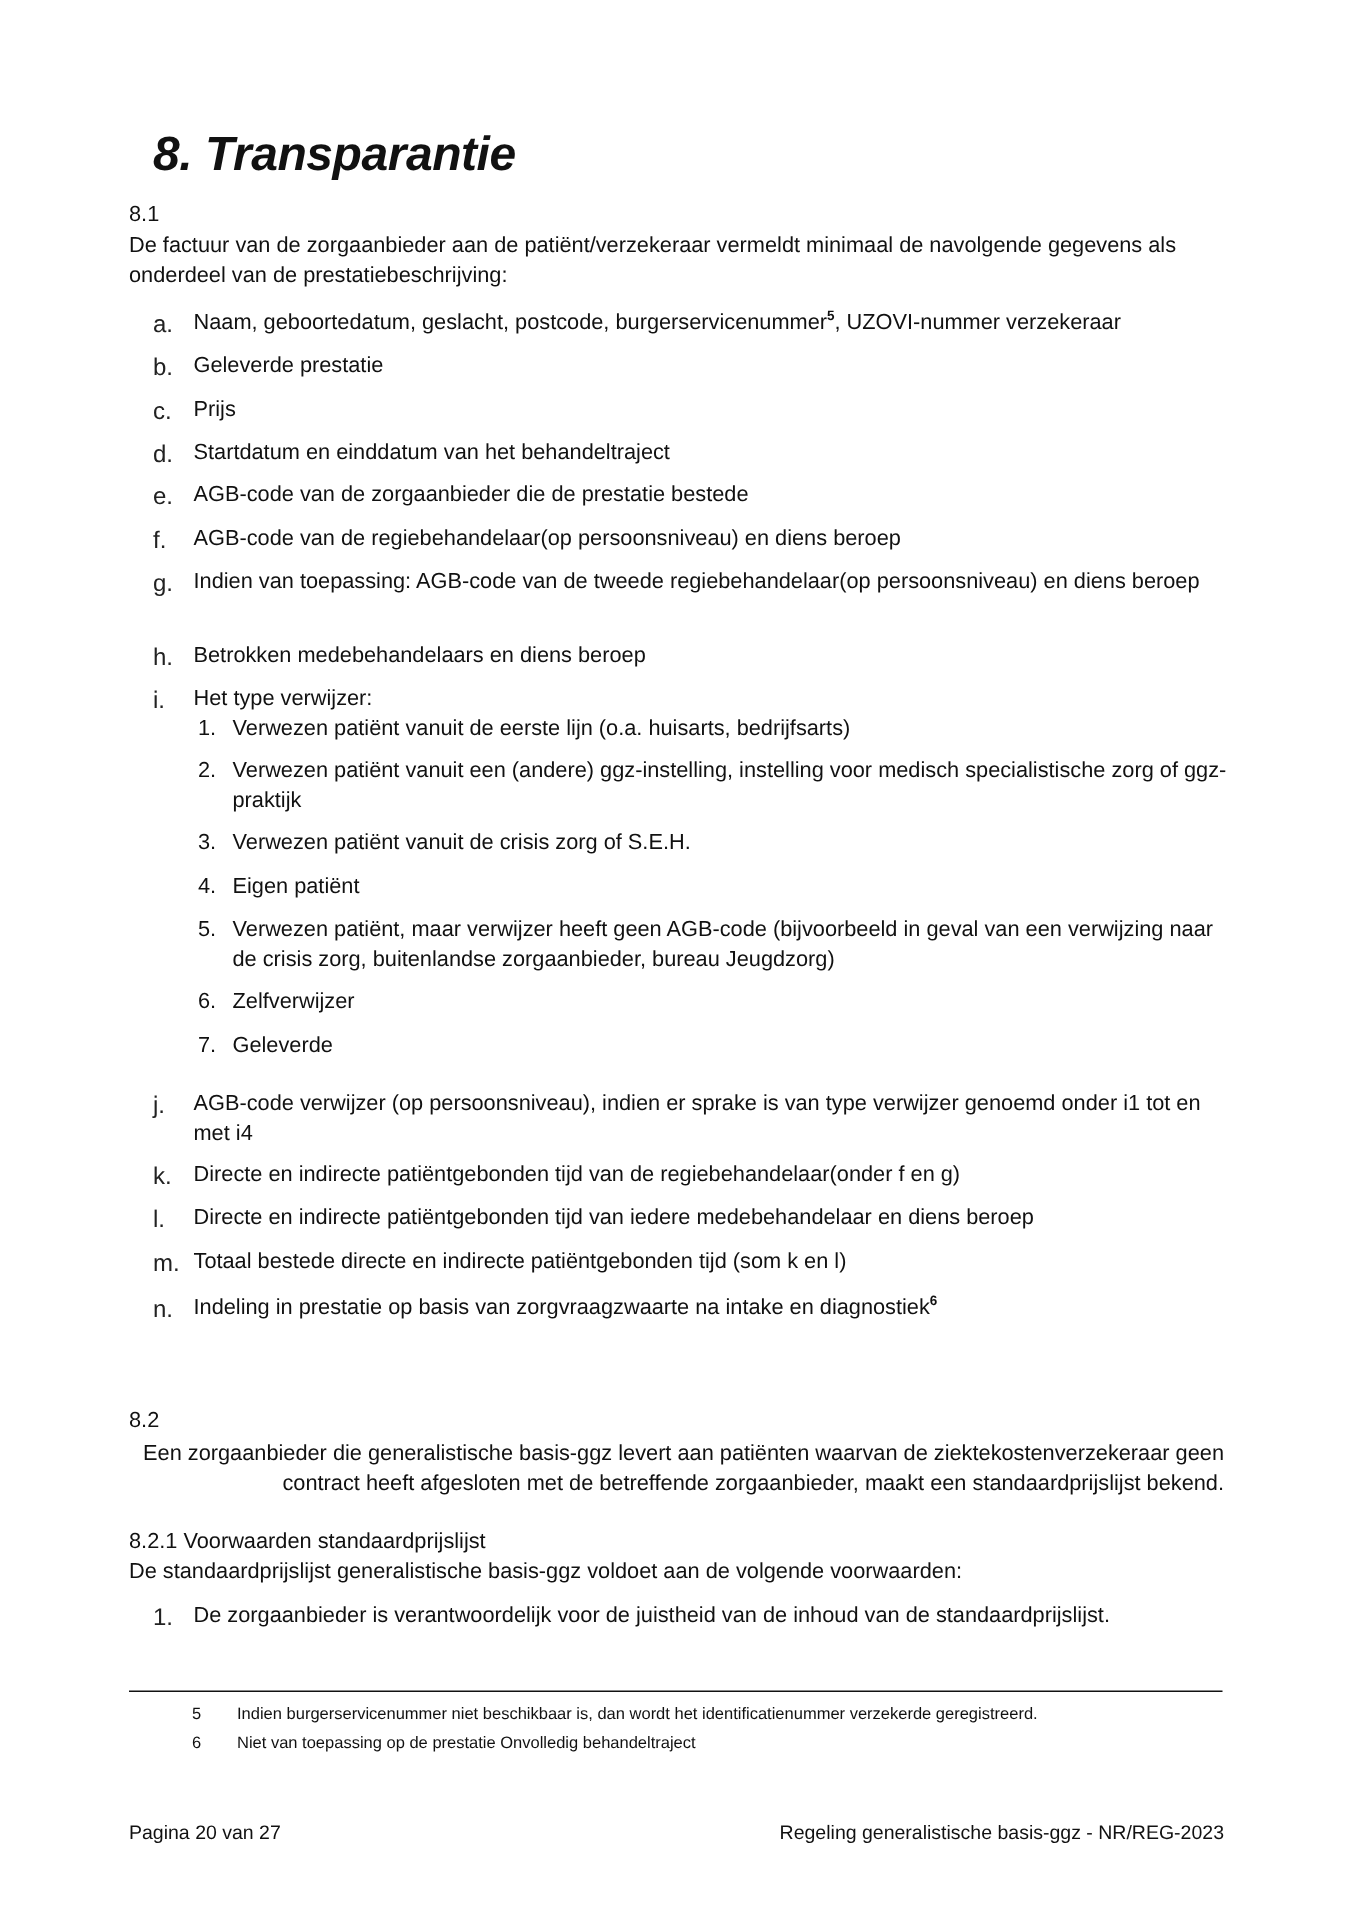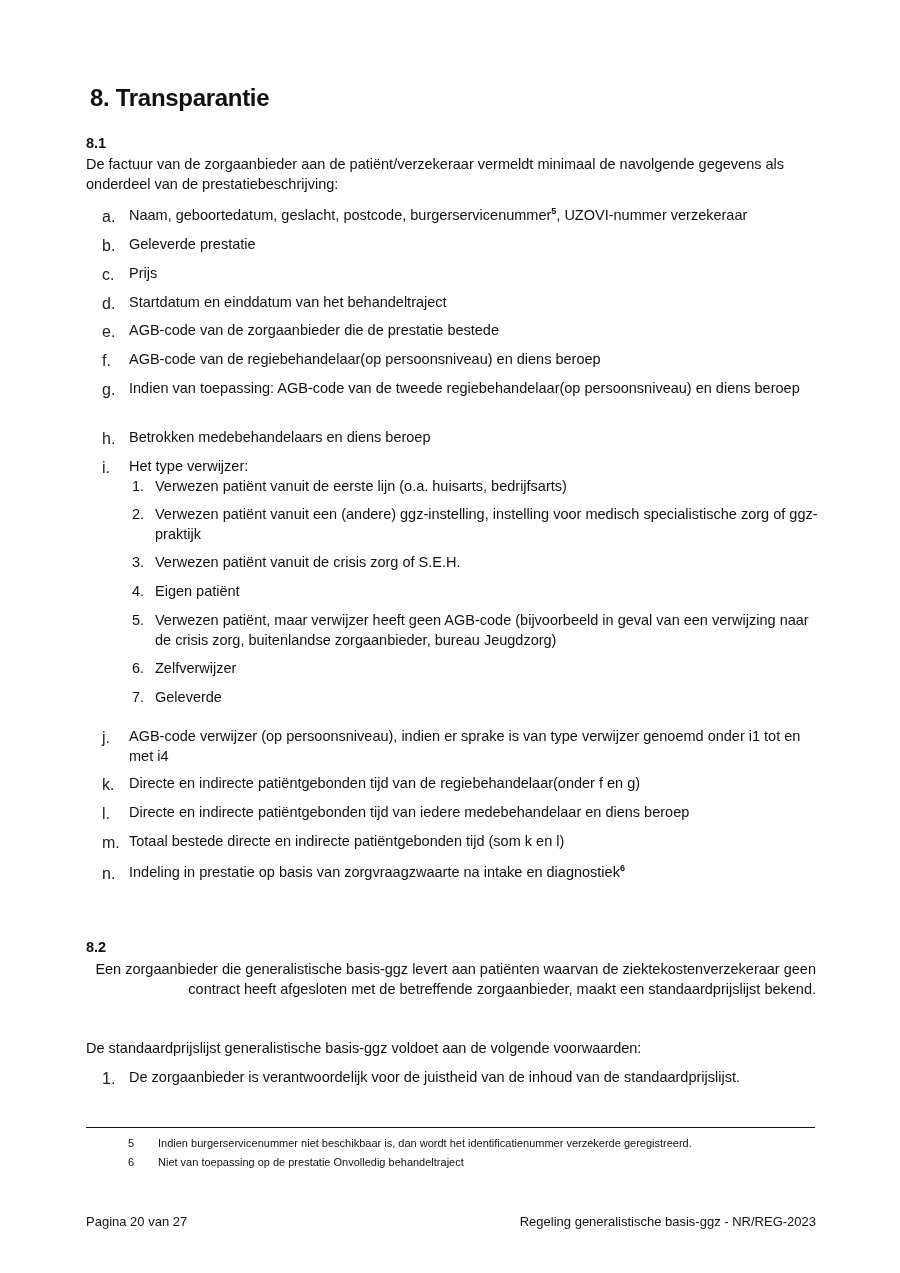--- a/index.html
+++ b/index.html
@@ -17,31 +17,32 @@
     }
     .page {
       position: absolute;
       left: 86px;
       top: 0;
       width: 730px;
       height: 1273px;
     }
     .h1 {
       position: absolute;
-      left: 4px;
+      left: 16px;
       top: 84px;
-      font-size: 24px;
+      font-size: 32px;
       font-weight: bold;
       letter-spacing: -0.3px;
+      font-style: italic;
     }
     .sec-num {
       position: absolute;
       left: 0;
       font-size: 14.5px;
-      font-weight: bold;
+      font-weight: normal;
     }
     .para {
       position: absolute;
       left: 0;
       width: 730px;
       font-size: 14.5px;
       line-height: 20px;
     }
     .sub-head {
       position: absolute;
@@ -240,20 +241,21 @@
   </div>
 
   <div class="item" style="top:862px;">
     <span class="marker">n.</span>
     <span class="text"><span>Indeling in prestatie op basis van zorgvraagzwaarte na intake en diagnostiek</span><sup>6</sup></span>
   </div>
 
   <div class="sec-num" style="top:939px;">8.2</div>
   <div class="para" style="top:959px;text-align:right;">Een zorgaanbieder die generalistische basis-ggz levert aan patiënten waarvan de ziektekostenverzekeraar geen contract heeft afgesloten met de betreffende zorgaanbieder, maakt een standaardprijslijst bekend.</div>
 
+  <div class="sub-head" style="top:1018px;">8.2.1 Voorwaarden standaardprijslijst</div>
   <div class="para" style="top:1038px;">De standaardprijslijst generalistische basis-ggz voldoet aan de volgende voorwaarden:</div>
 
   <div class="item" style="top:1067px;">
     <span class="marker">1.</span>
     <span class="text">De zorgaanbieder is verantwoordelijk voor de juistheid van de inhoud van de standaardprijslijst.</span>
   </div>
 
   <div class="rule"></div>
 
   <div class="fn" style="top:1136px; width:730px;">

